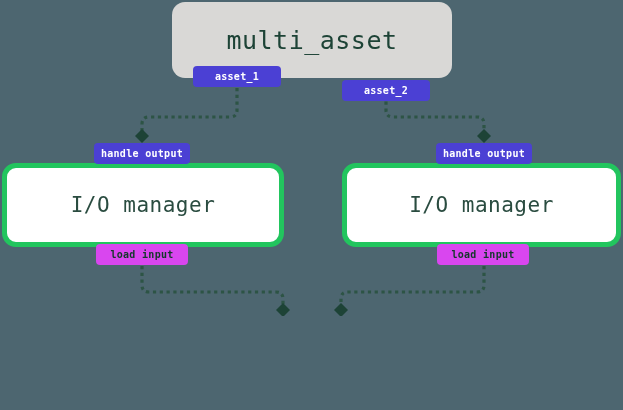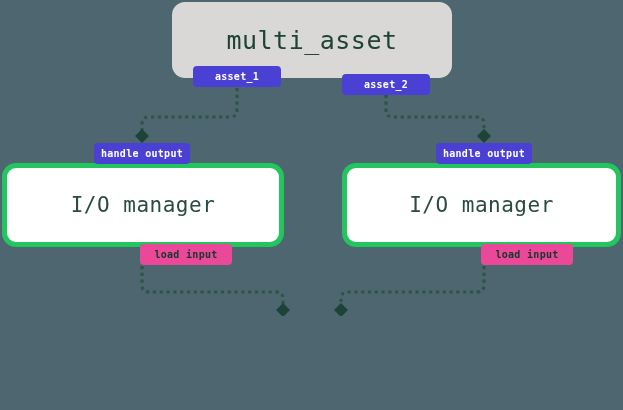--- a/index.html
+++ b/index.html
@@ -59,23 +59,22 @@
     letter-spacing: 0.3px;
     white-space: nowrap;
     font-family: "DejaVu Sans Mono", "Liberation Mono", monospace;
     font-weight: bold;
   }
   .badge-purple {
     background: #4b40d4;
     color: #ffffff;
   }
   .badge-green {
-    background: #ec4899;
+    background: #d946ef;
     color: #14382b;
-    margin-left: 44px;
   }
   .handle-square {
     position: absolute;
     width: 23px;
     height: 22px;
     background: #a6f8c2;
     border-radius: 4px;
   }
 
   
@@ -129,21 +128,21 @@
   </div>
 
 
   <div class="handle-square" style="left:271px; top:317px;"></div>
   <div class="handle-square" style="left:330px; top:317px;"></div>
 
   <div class="badge badge-purple" style="left:193px; top:66px; width:88px;">
     <span>asset_1</span>
   </div>
 
-  <div class="badge badge-purple" style="left:342px; top:74px; width:88px;">
+  <div class="badge badge-purple" style="left:342px; top:80px; width:88px;">
     <span>asset_2</span>
   </div>
 
   <div class="badge badge-purple" style="left:94px; top:143px; width:96px;">
     <span>handle output</span>
   </div>
 
   <div class="badge badge-purple" style="left:436px; top:143px; width:96px;">
     <span>handle output</span>
   </div>

